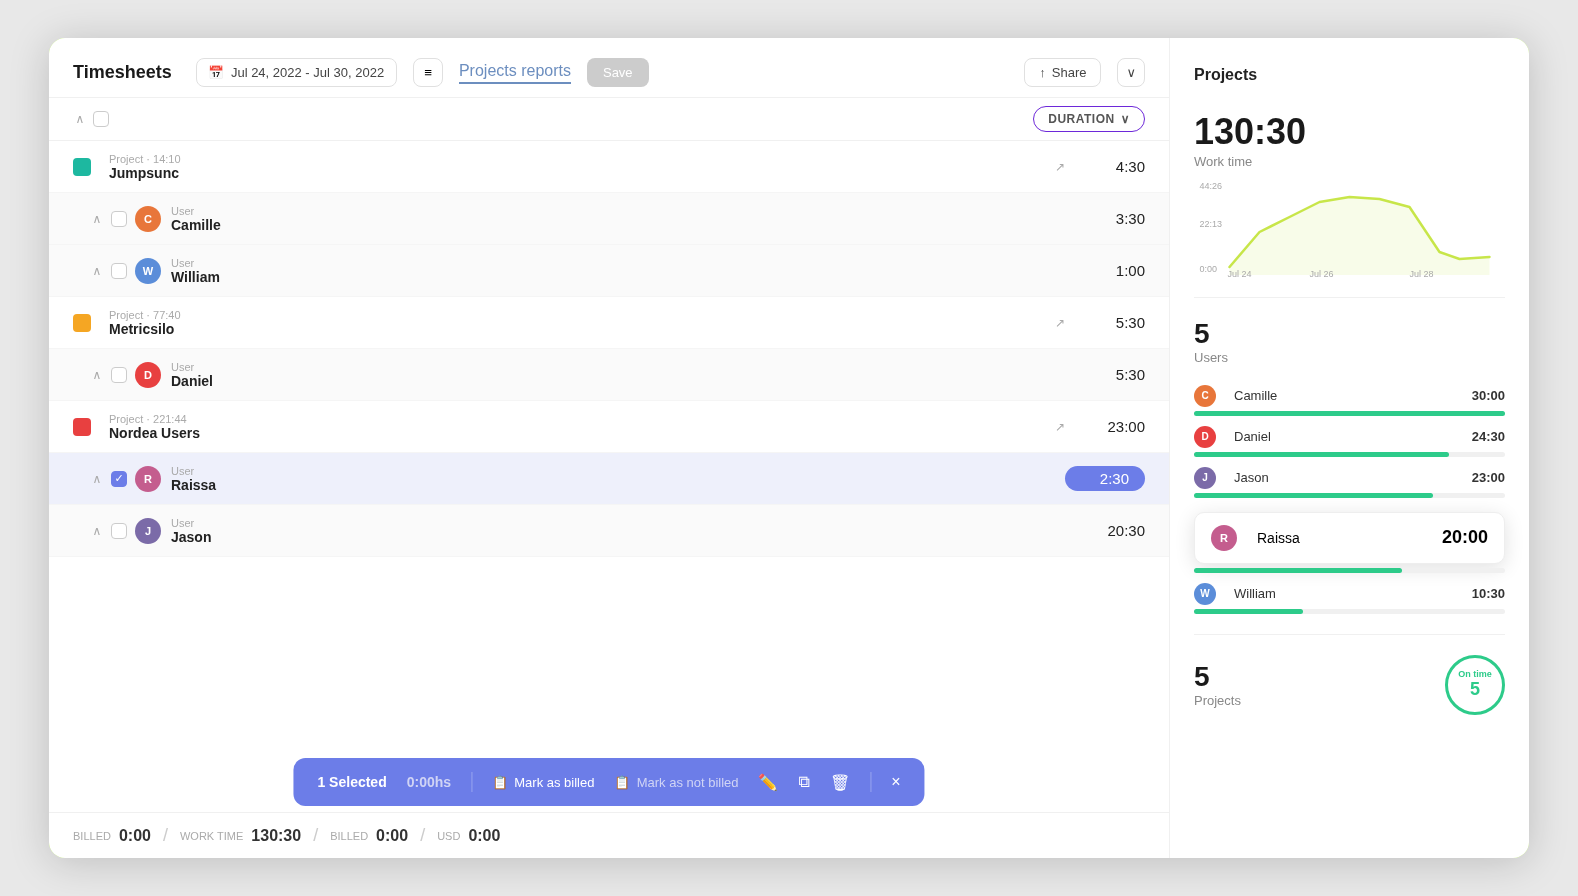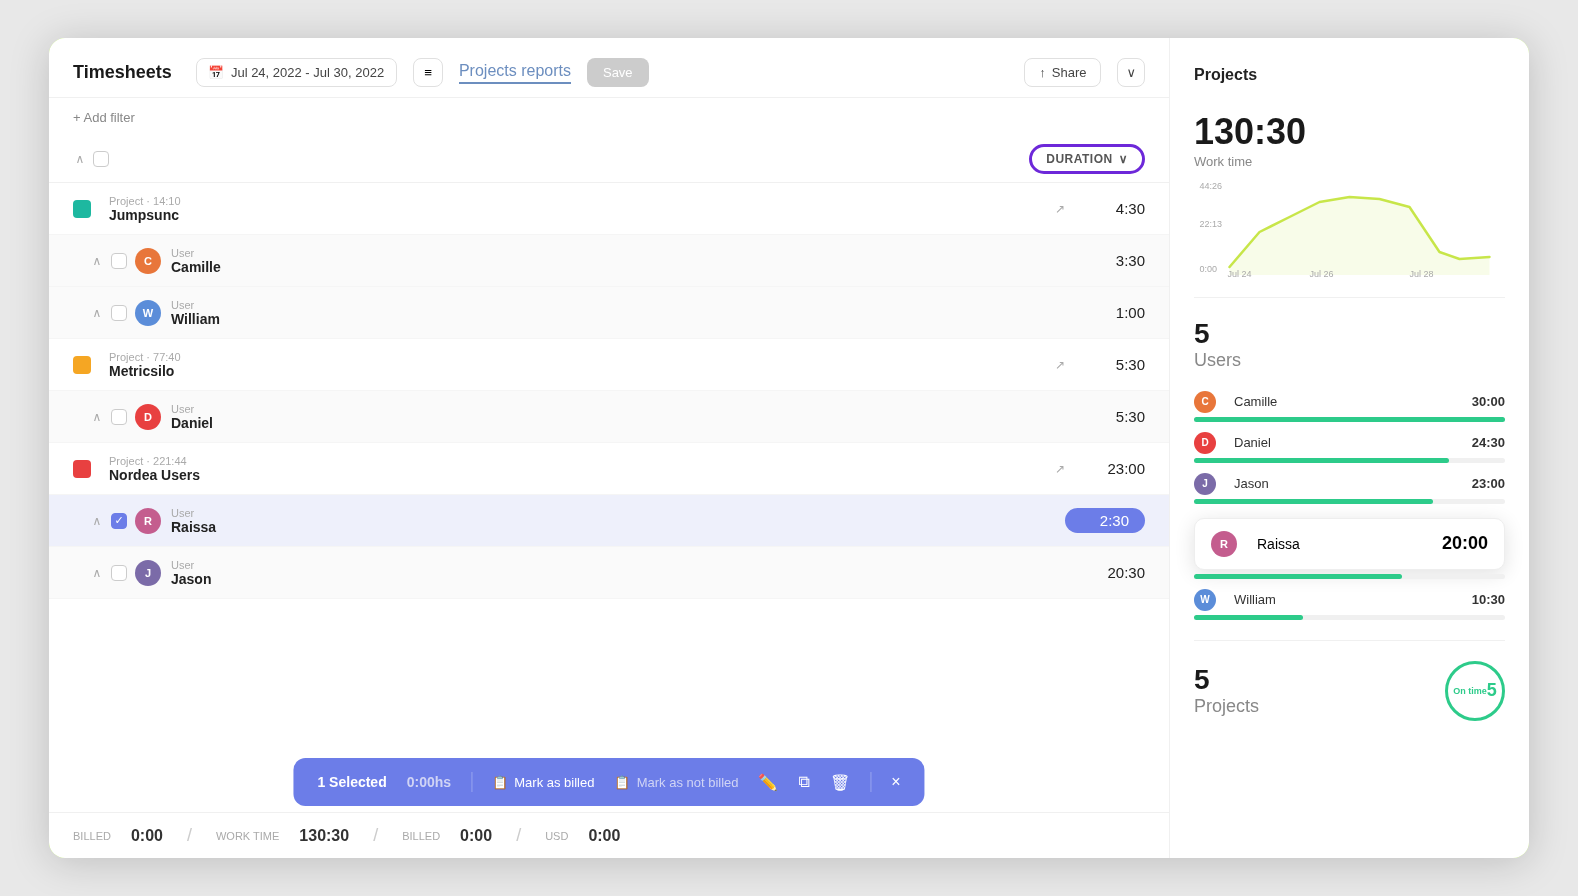--- a/index.html
+++ b/index.html
@@ -113,21 +113,21 @@
       padding: 8px 24px;
       border-bottom: 1px solid #f0f0f0;
       background: #fff;
     }
     .col-check { width: 36px; display: flex; align-items: center; }
     .col-main { flex: 1; }
     .duration-btn {
       display: flex;
       align-items: center;
       gap: 6px;
-      border: 3px solid #6d28d9;
+      border: 1px solid #6d28d9;
       border-radius: 20px;
       padding: 5px 14px;
       font-size: 12px;
       font-weight: 600;
       color: #555;
       background: #fff;
       cursor: pointer;
       letter-spacing: 0.5px;
     }
     .table-row {
@@ -271,21 +271,21 @@
       cursor: pointer;
       color: #fff;
       background: none;
       border: none;
     }
     .footer-stats {
       display: flex;
       align-items: center;
       padding: 12px 24px;
       border-top: 1px solid #f0f0f0;
-      gap: 20px;
+      gap: 8px;
       font-size: 13px;
       color: #888;
     }
     .footer-stat { display: flex; align-items: center; gap: 4px; }
     .footer-stat-label { font-size: 11px; color: #aaa; text-transform: uppercase; }
     .footer-stat-val { font-size: 16px; font-weight: 600; color: #333; }
     .footer-sep { color: #ccc; font-size: 18px; margin: 0 4px; }
     
     .insights-panel {
       width: 360px;
@@ -324,21 +324,21 @@
       height: 1px;
       background: #f0f0f0;
     }
     .count-block {}
     .count-number {
       font-size: 28px;
       font-weight: 700;
       color: #1a1a1a;
     }
     .count-label {
-      font-size: 18px;
+      font-size: 13px;
       color: #888;
     }
     .user-list { display: flex; flex-direction: column; gap: 10px; }
     .user-list-item {
       display: flex;
       flex-direction: column;
       gap: 4px;
     }
     .user-list-row {
       display: flex;
@@ -383,21 +383,21 @@
       display: flex;
       align-items: center;
       justify-content: space-between;
     }
     .on-time-badge {
       width: 60px;
       height: 60px;
       border-radius: 50%;
       border: 3px solid #2dcb8a;
       display: flex;
-      flex-direction: row;
+      flex-direction: column;
       align-items: center;
       justify-content: center;
       font-size: 10px;
       color: #2dcb8a;
       font-weight: 600;
     }
     .on-time-badge .num { font-size: 18px; font-weight: 700; }
   </style>
 </head>
 <body>
@@ -420,23 +420,20 @@
       <div class="spacer"></div>
       <button class="share-btn">
         <span>↑</span>
         <span>Share</span>
       </button>
       <button class="share-btn" style="padding:6px 8px;">
         <span>∨</span>
       </button>
     </div>
 
-    <div class="subheader">
-      <button class="add-filter-btn">+ Add filter</button>
-    </div>
 
     <div class="table-area">
 
       <div class="table-header-row">
         <div class="col-check">
           <button class="chevron-btn">∧</button>
           <div class="checkbox"></div>
         </div>
         <div class="col-main"></div>
         <button class="duration-btn">

